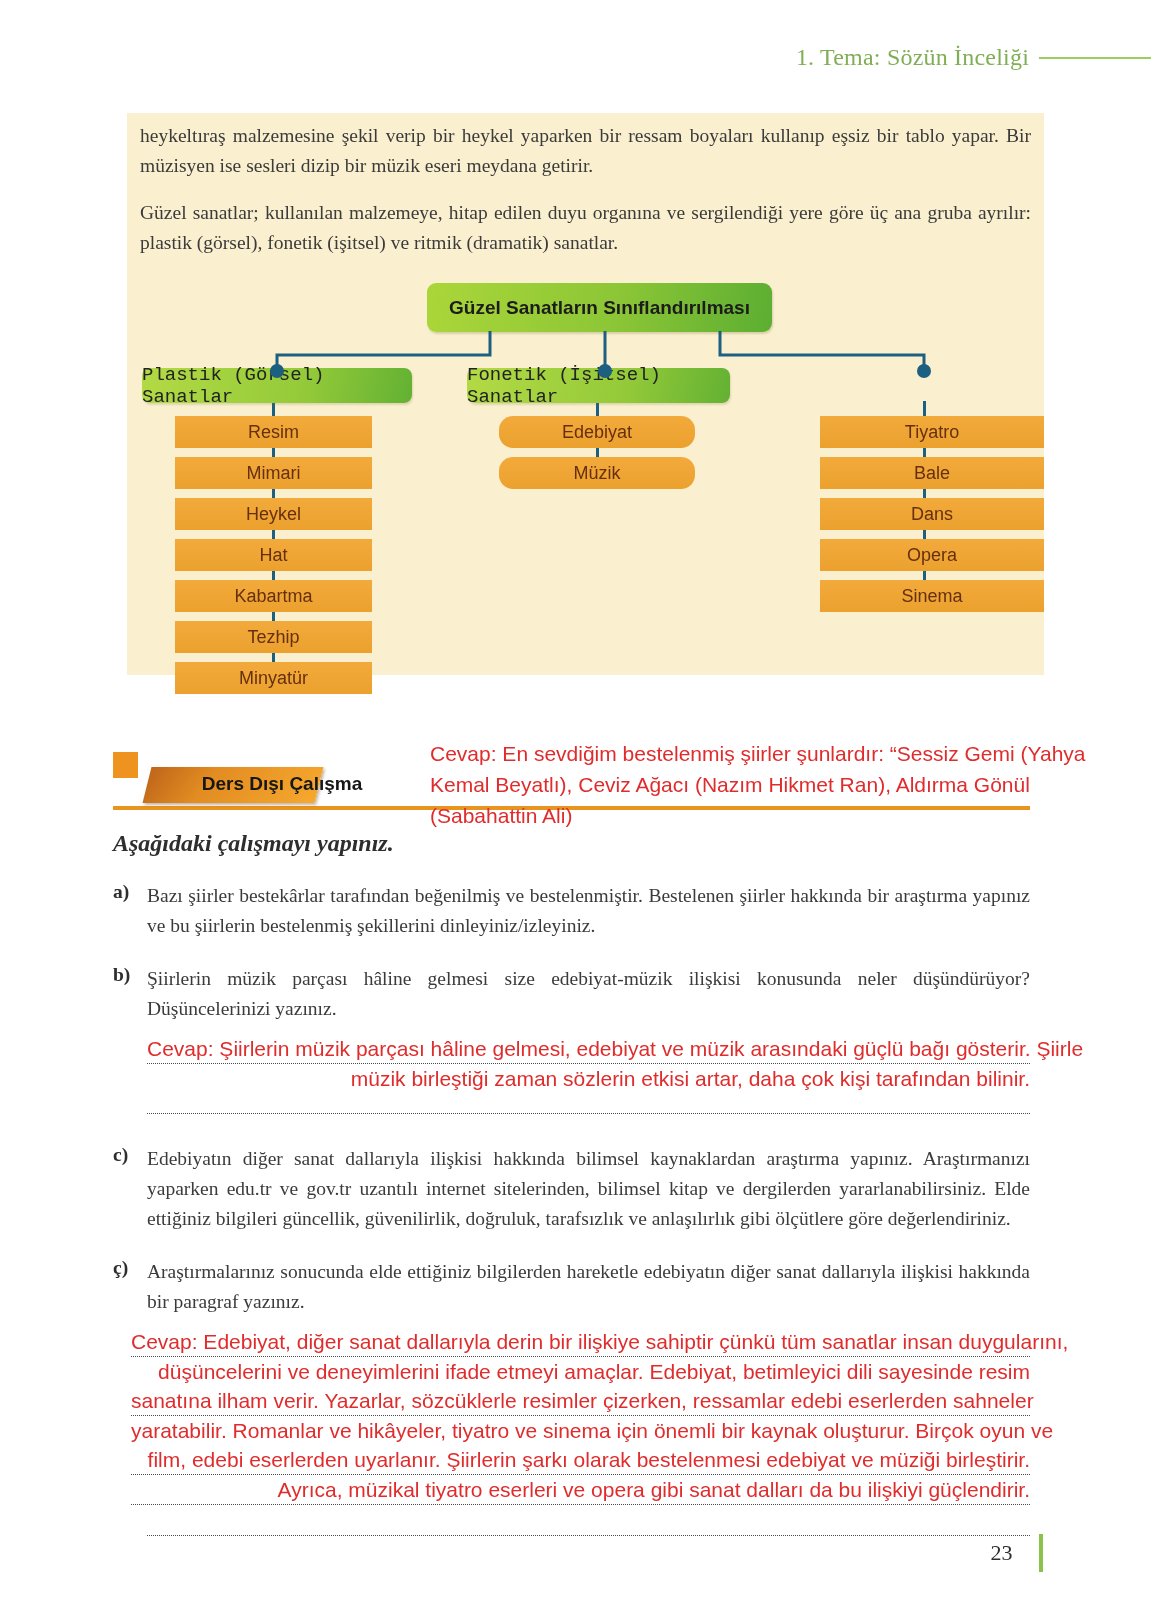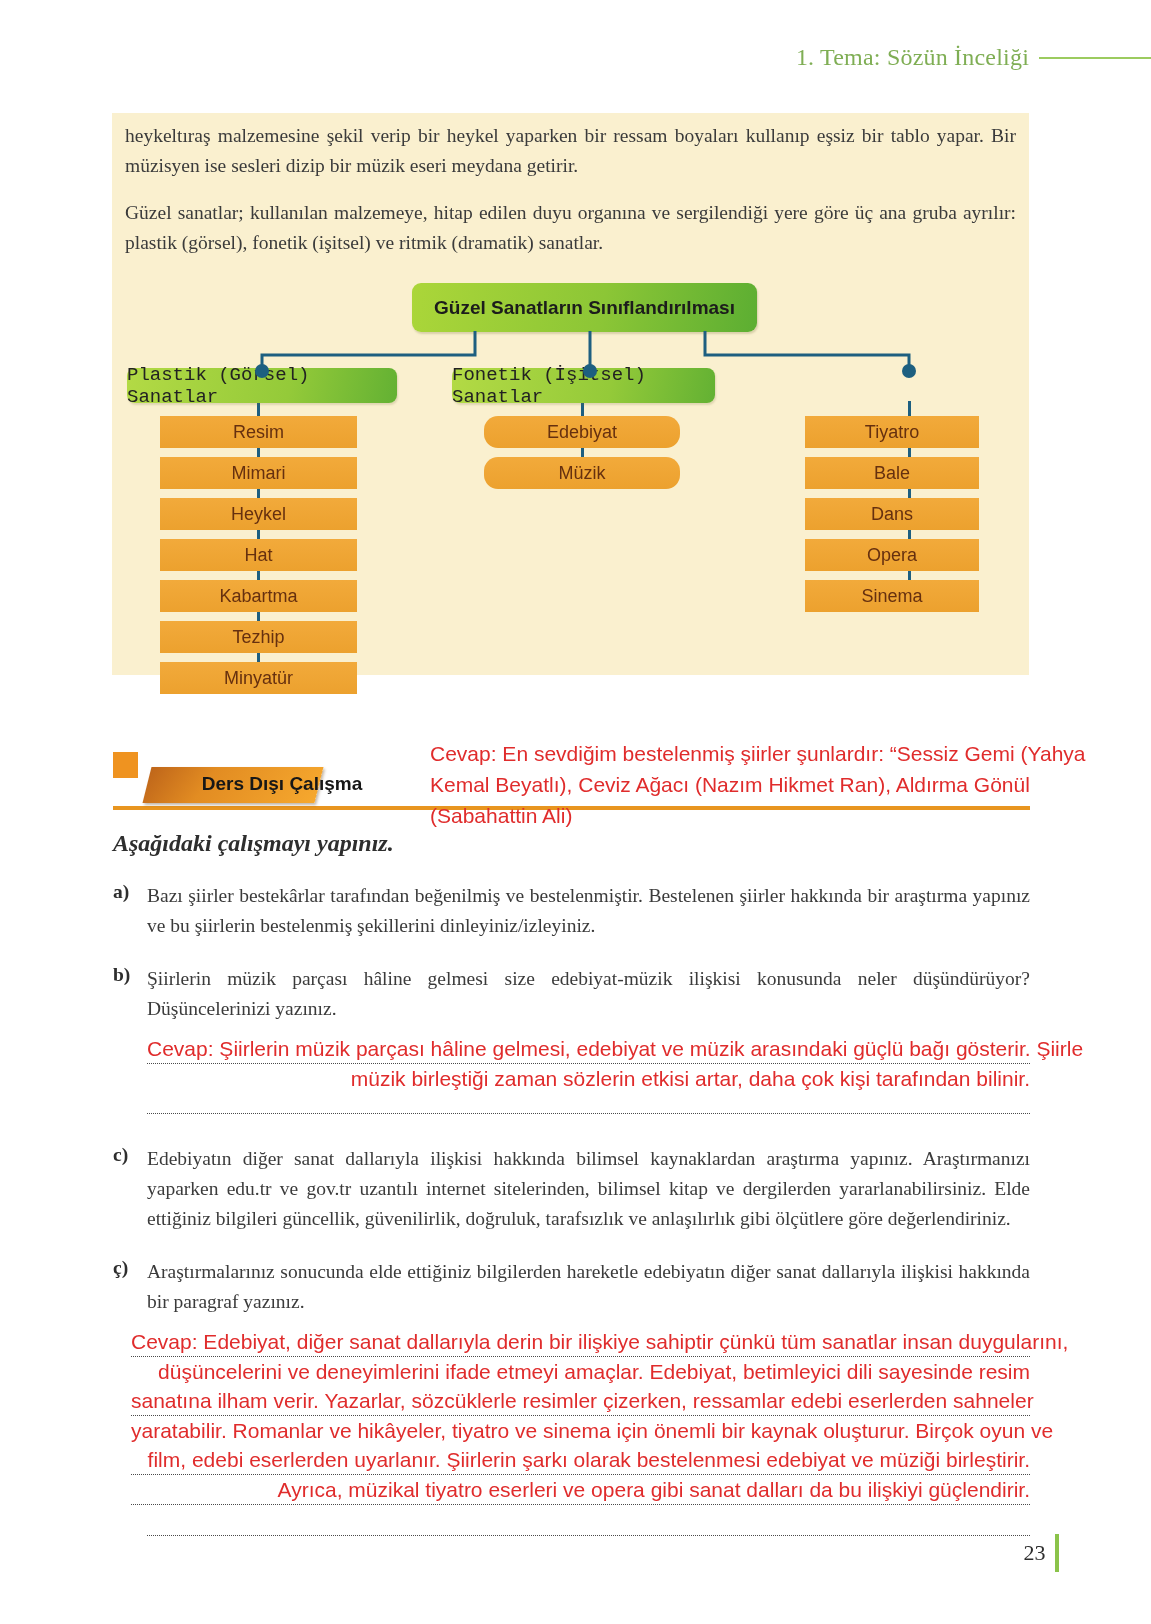--- a/index.html
+++ b/index.html
@@ -20,21 +20,21 @@
   }
   .header-title {
     font-size:24px; color:#7fae54; letter-spacing:.2px;
   }
   .header-rule {
     width:112px; height:0; border-top:2.5px solid #9ccb5f; margin-left:10px;
   }
 
   
   .content-box {
-    position:absolute; left:112px; top:113px; width:917px; height:562px;
+    position:absolute; left:127px; top:113px; width:917px; height:562px;
     background:#faf0cf;
     padding:8px 13px 0 13px;
   }
   .content-box p {
     font-size:19.5px; line-height:30px; text-align:justify; color:#3b3b3b;
   }
   .content-box p + p { margin-top:17px; }
 
   
   .diagram { position:relative; width:891px; height:425px; margin-top:25px; }
@@ -62,21 +62,21 @@
   .branch-2 { left:652px; width:265px; }
 
   .leaf {
     position:absolute; height:32px; z-index:1;
     background:linear-gradient(180deg,#f2aa3b,#eca12e);
     display:flex; align-items:center; justify-content:center;
     font-family:"Liberation Sans", sans-serif; font-size:18px; color:#66300f;
   }
   .col0 { left:35px;  width:197px; }
   .col1 { left:359px; width:196px;border-radius:14px; }
-  .col2 { left:680px; width:174px; }
+  .col2 { left:680px; width:224px; }
 
   
   .section-row {
     position:absolute; left:113px; top:744px; width:917px; height:66px;
     border-bottom:4px solid #e8951f;
   }
   .badge { position:absolute; left:0; top:8px; width:215px; height:58px; z-index:2; }
   .badge-square { position:absolute; left:0; top:0; width:25px; height:26px; background:#ef9320; }
   .badge-shape {
     position:absolute; left:34px; top:15px; width:172px; height:36px;
@@ -107,21 +107,21 @@
     font-family:"Liberation Sans", sans-serif; font-size:21px; color:#e02c2c;
     line-height:29px; white-space:nowrap;
   }
   .answer-line.ruled { border-bottom:1px dotted #4a4a4a; }
   .answer-block-wide { margin-left:18px; }
   .rule-line { border-bottom:1.5px dotted #4a4a4a; height:0; }
   .rule-after-b  { margin:20px 0 0 34px; width:883px; }
   .rule-after-c  { margin:30px 0 0 34px; width:883px; }
 
   
-  .footer { position:absolute; top:1534px; right:92px; display:flex; align-items:center; }
+  .footer { position:absolute; top:1534px; right:108px; display:flex; align-items:center;gap:17px; }
   .page-number { font-size:22px; color:#2e2e2e; margin-right:9px; }
   .footer-bar { width:4.5px; height:38px; background:#8bc34a; }
 </style>
 </head>
 <body>
 
 <div class="page">
 
   <div class="header">
     <span class="header-title">1. Tema: Sözün İnceliği</span>

